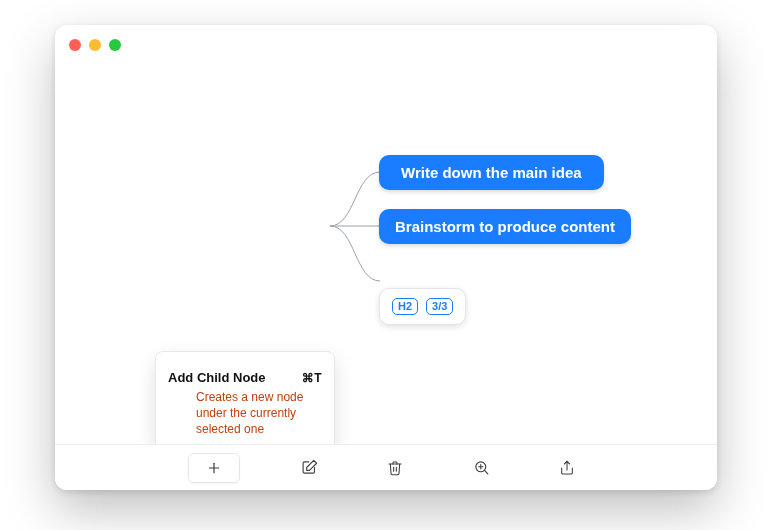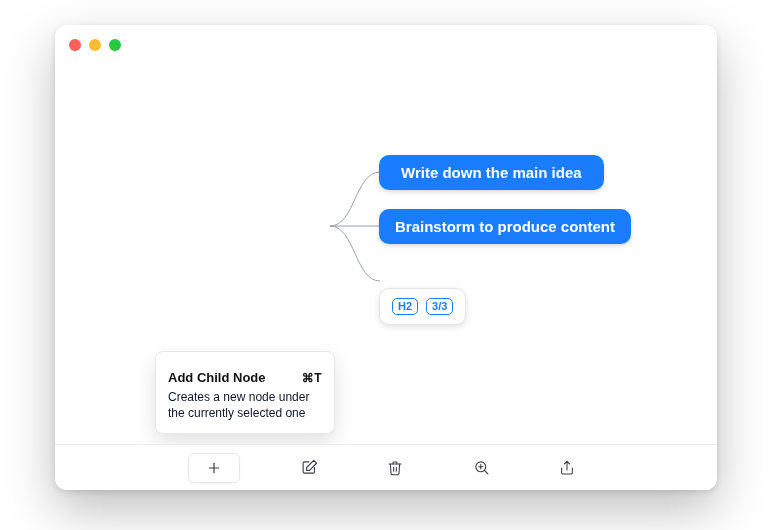--- a/index.html
+++ b/index.html
@@ -113,22 +113,23 @@
     .tooltip-shortcut {
       font-size: 12px;
       font-weight: 600;
       color: #111;
       letter-spacing: 0.5px;
     }
     .tooltip-desc {
       margin-top: 4px;
       font-size: 12px;
       line-height: 1.35;
-      color: #0f172a;
+      color: #c2410c;
       font-weight: 400;
+      margin-left: 28px;
     }
 
     
     .toolbar {
       position: absolute;
       left: 0;
       right: 0;
       bottom: 0;
       height: 46px;
       border-top: 1px solid #eceef1;

